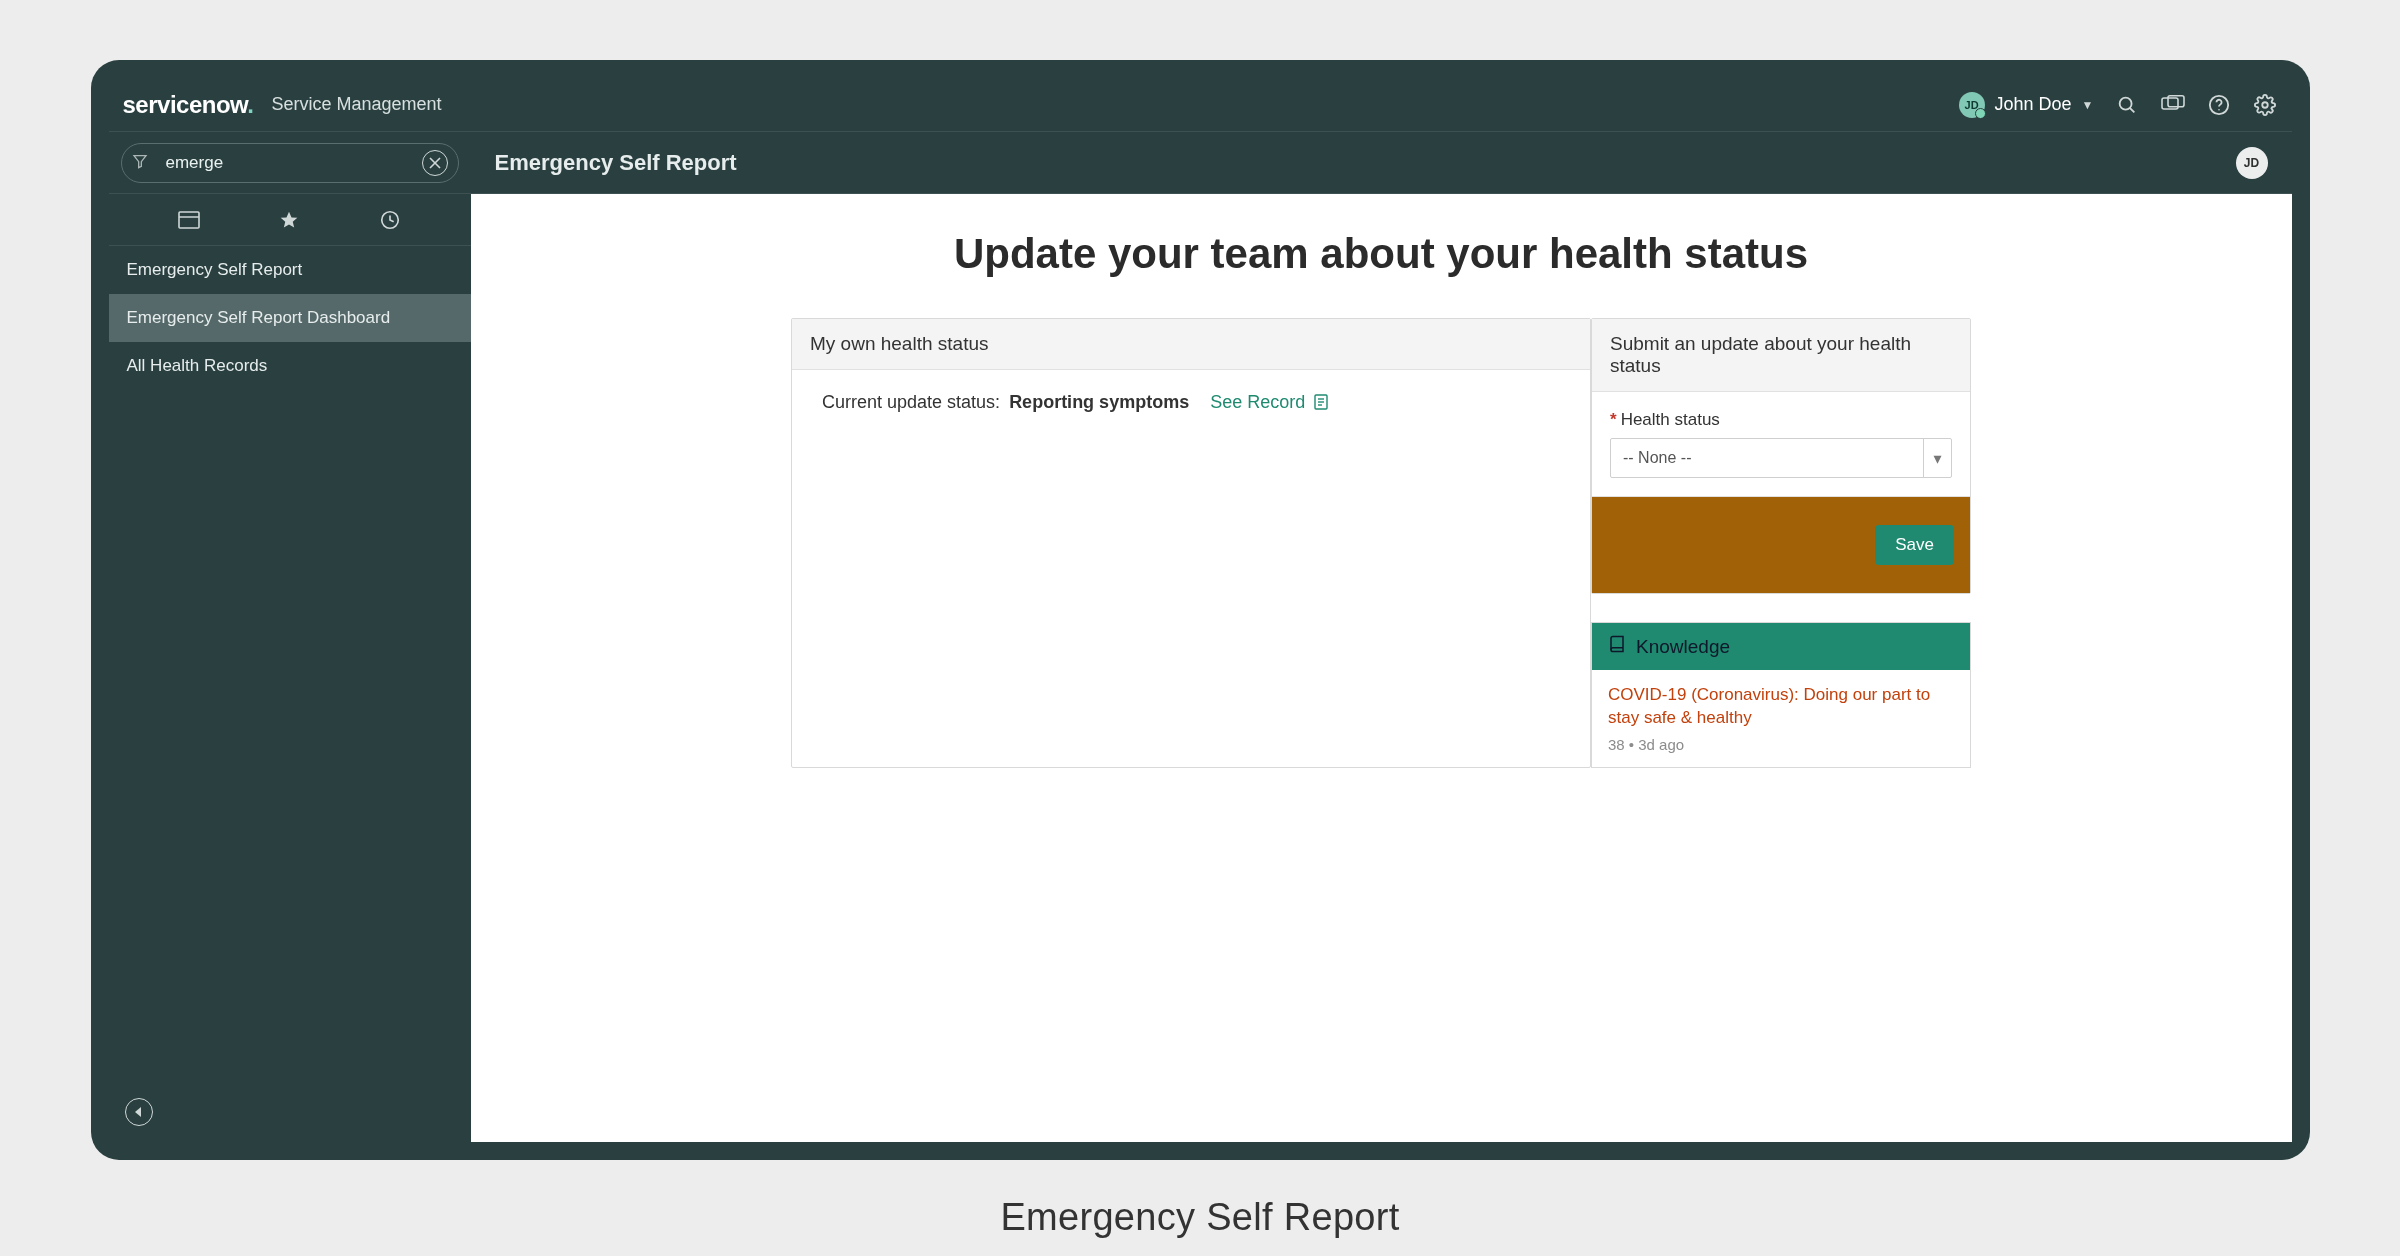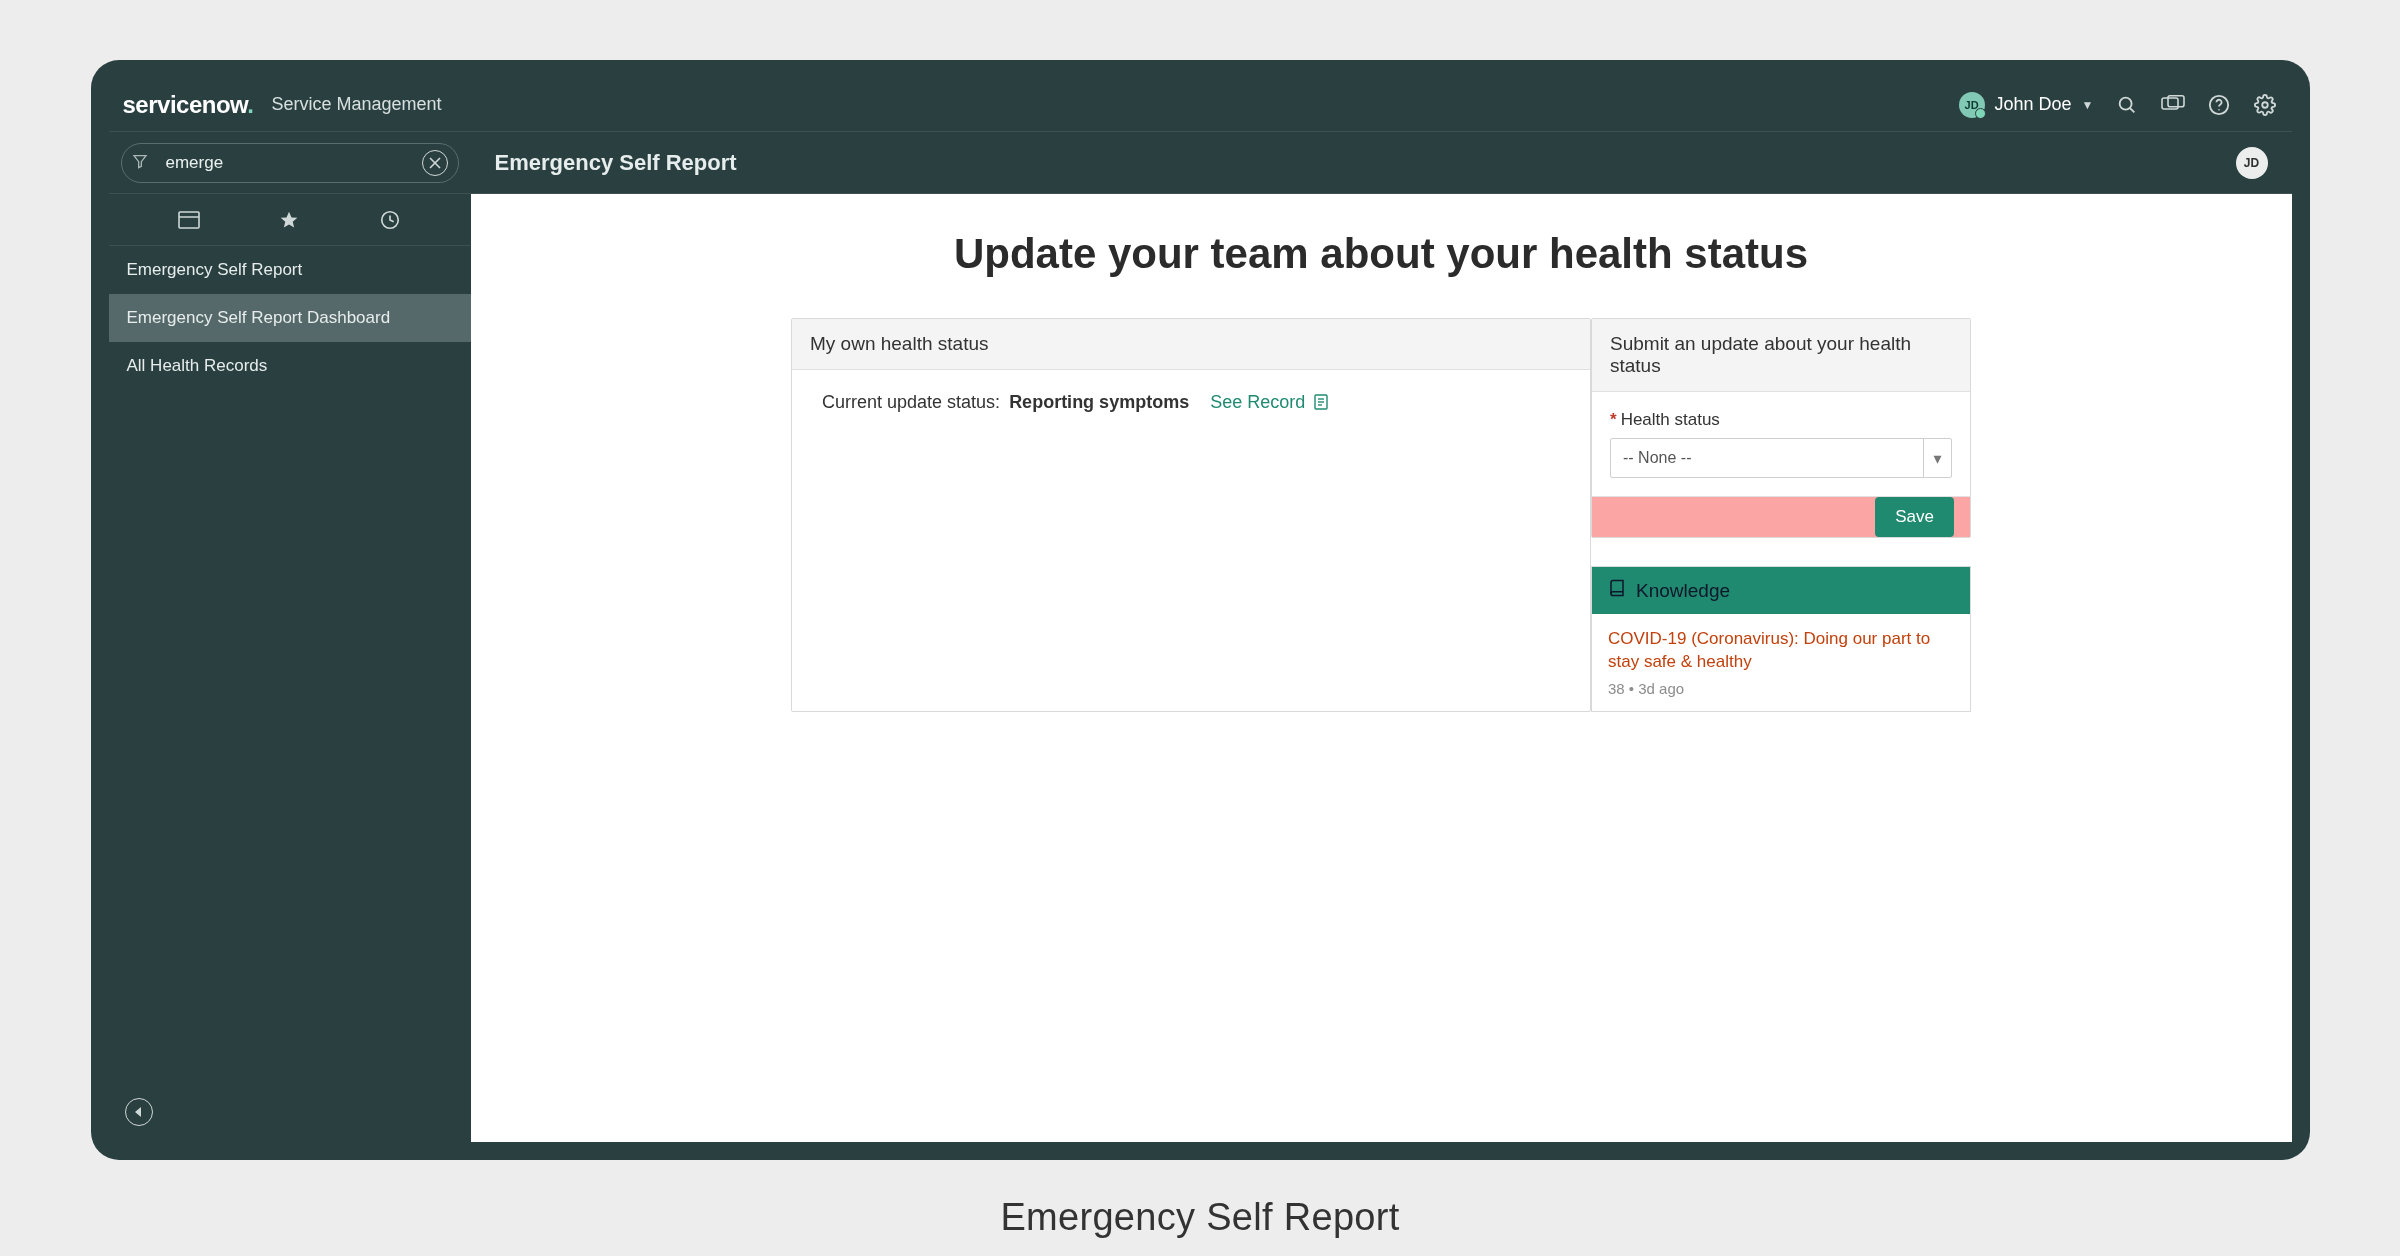--- a/index.html
+++ b/index.html
@@ -202,22 +202,22 @@
   .select {
     width:100%; height:40px; border:1px solid #cfcfcf; border-radius:2px;
     display:flex; align-items:center; justify-content:space-between;
     padding:0 12px; color:#555; font-size:16px; cursor:pointer; background:#fff;
   }
   .select .caret-box {
     width:28px; height:38px; margin-right:-12px;
     border-left:1px solid #cfcfcf; display:flex; align-items:center; justify-content:center; color:#777;
   }
   .panel-footer {
-    border-top:1px solid #e1e1e1; background:#fca5a5;
-    padding:0 16px; display:flex; justify-content:flex-end;
+    border-top:1px solid #e1e1e1; background:#a16207;
+    padding:28px 16px; display:flex; justify-content:flex-end;
   }
   .btn-save {
     background:#1f8a70; color:#fff; border:none; border-radius:4px;
     padding:10px 20px; font-size:17px; cursor:pointer;
   }
   .kb-panel { border:1px solid #d9d9d9; }
   .kb-hd {
     background:#1f8a70; color:#0f172a; padding:12px 16px; font-size:19px;
     display:flex; align-items:center; gap:10px;
   }

